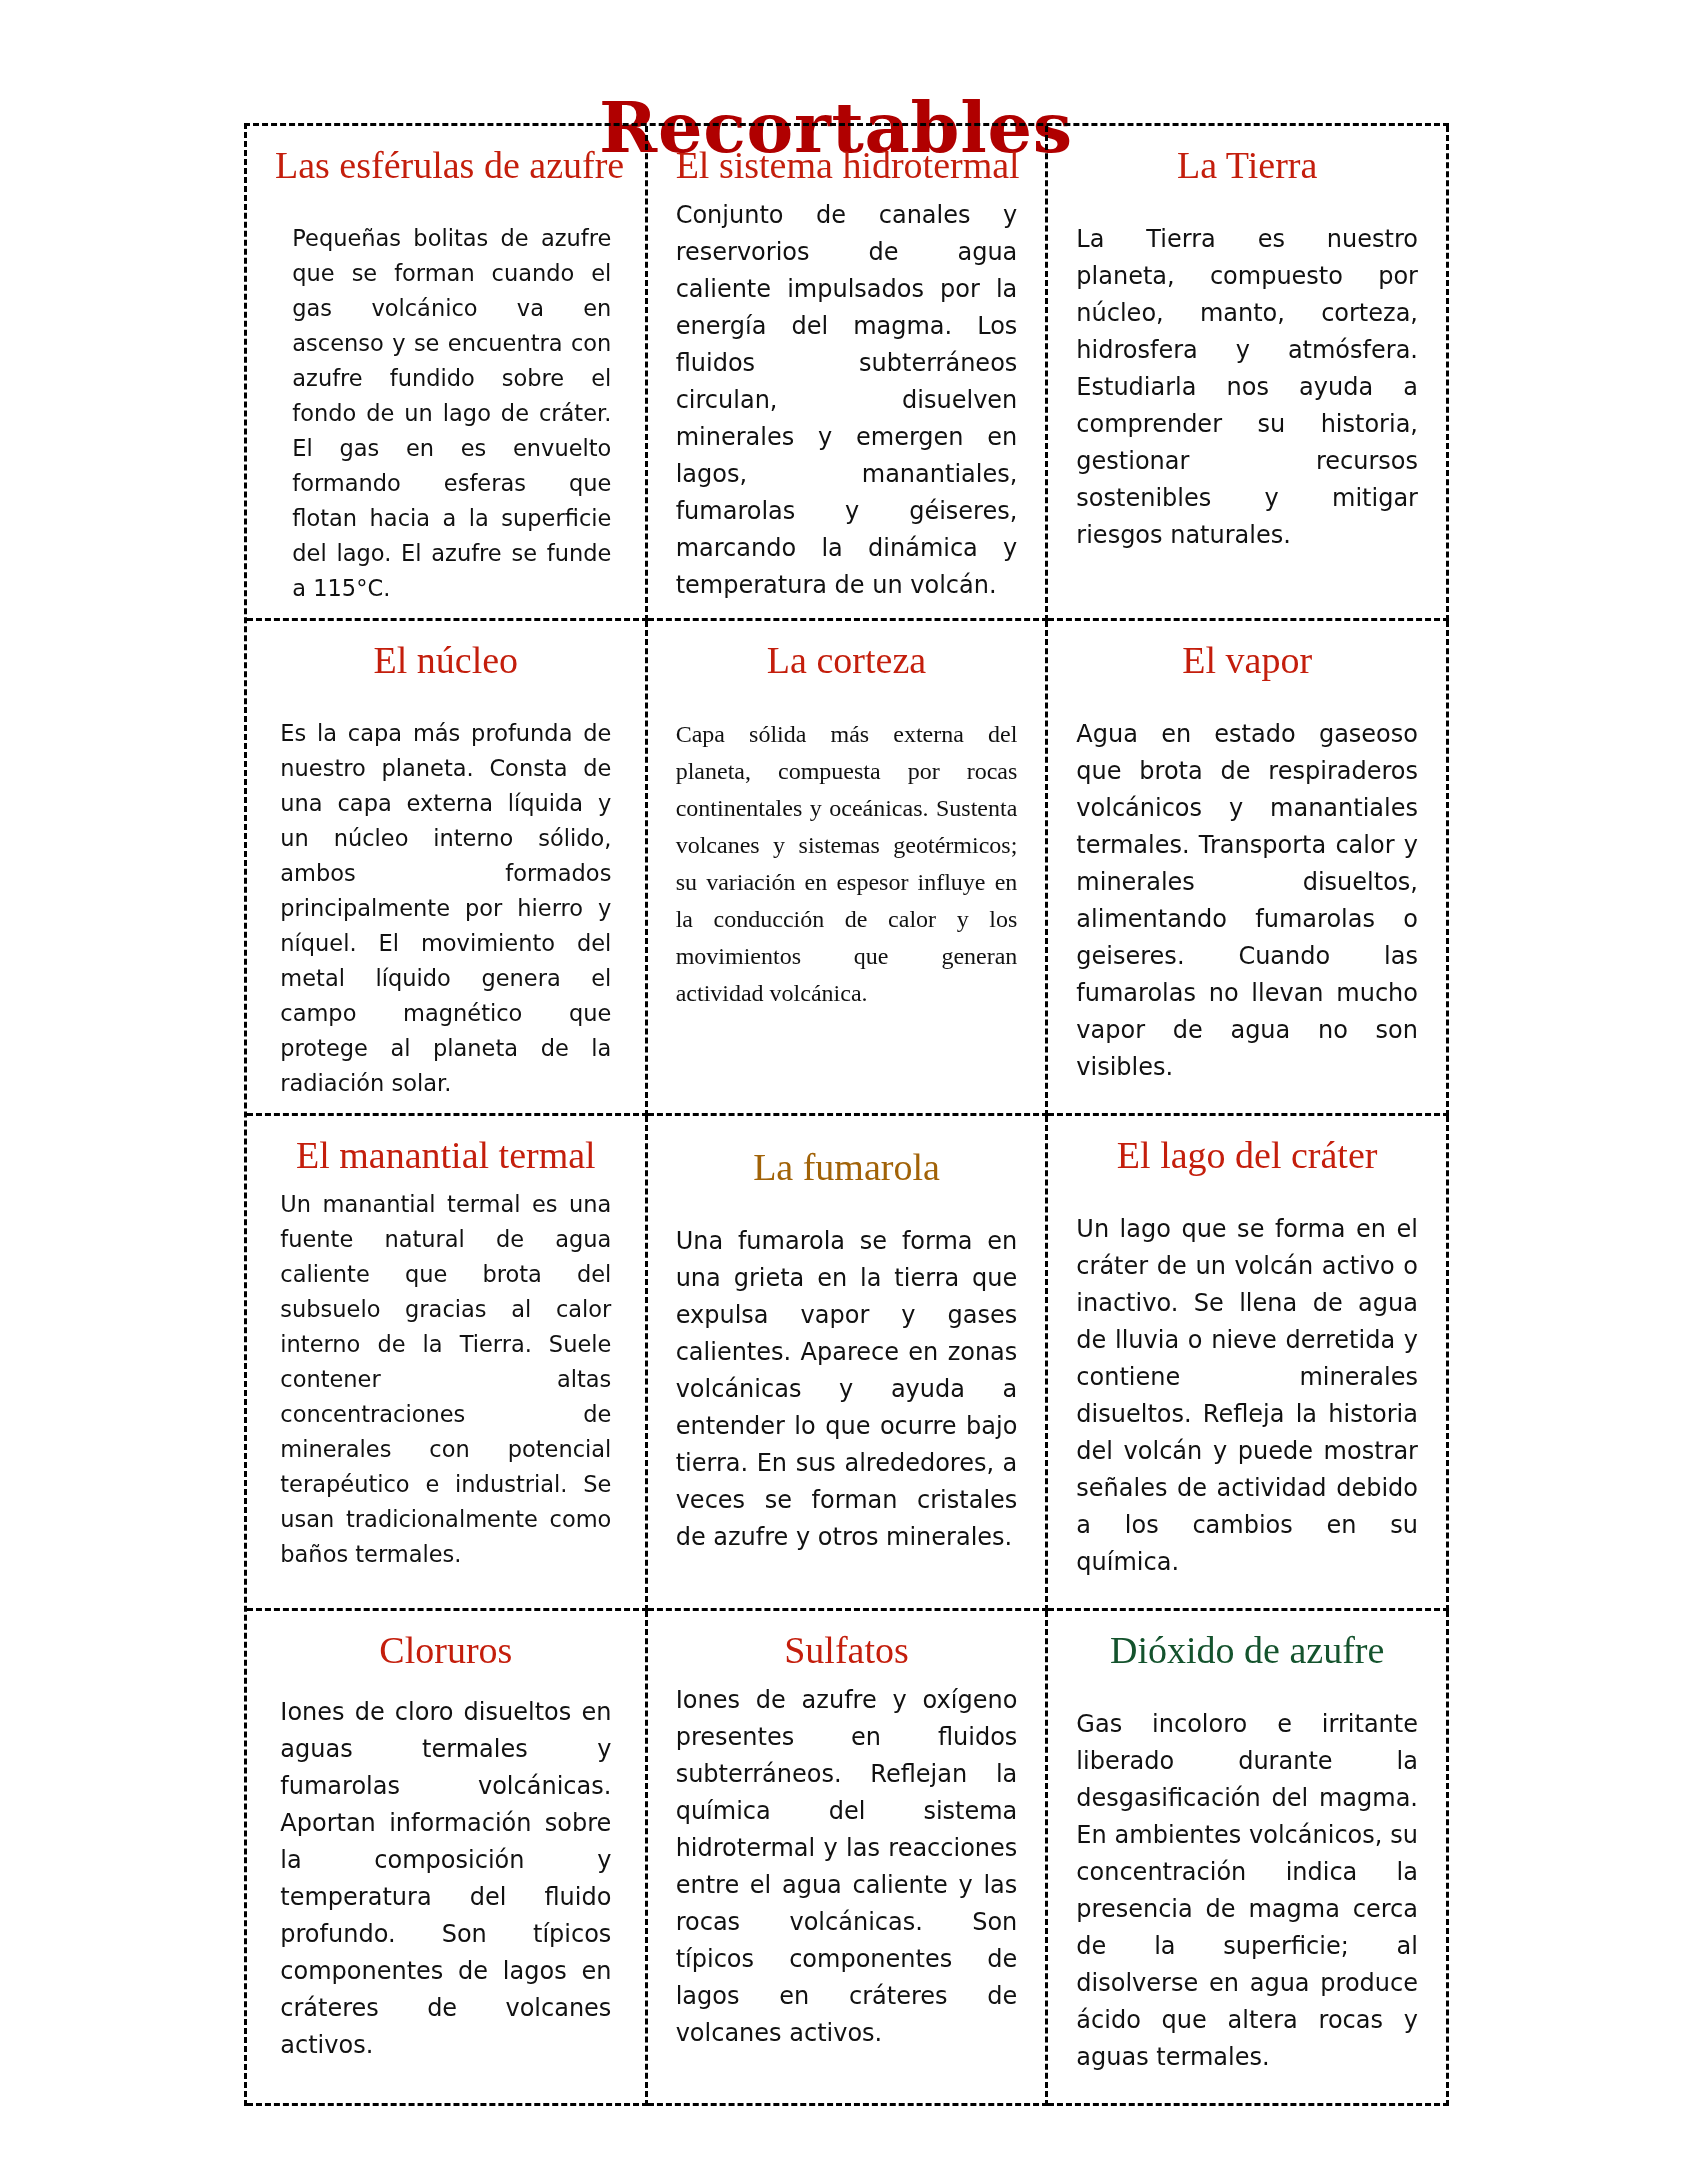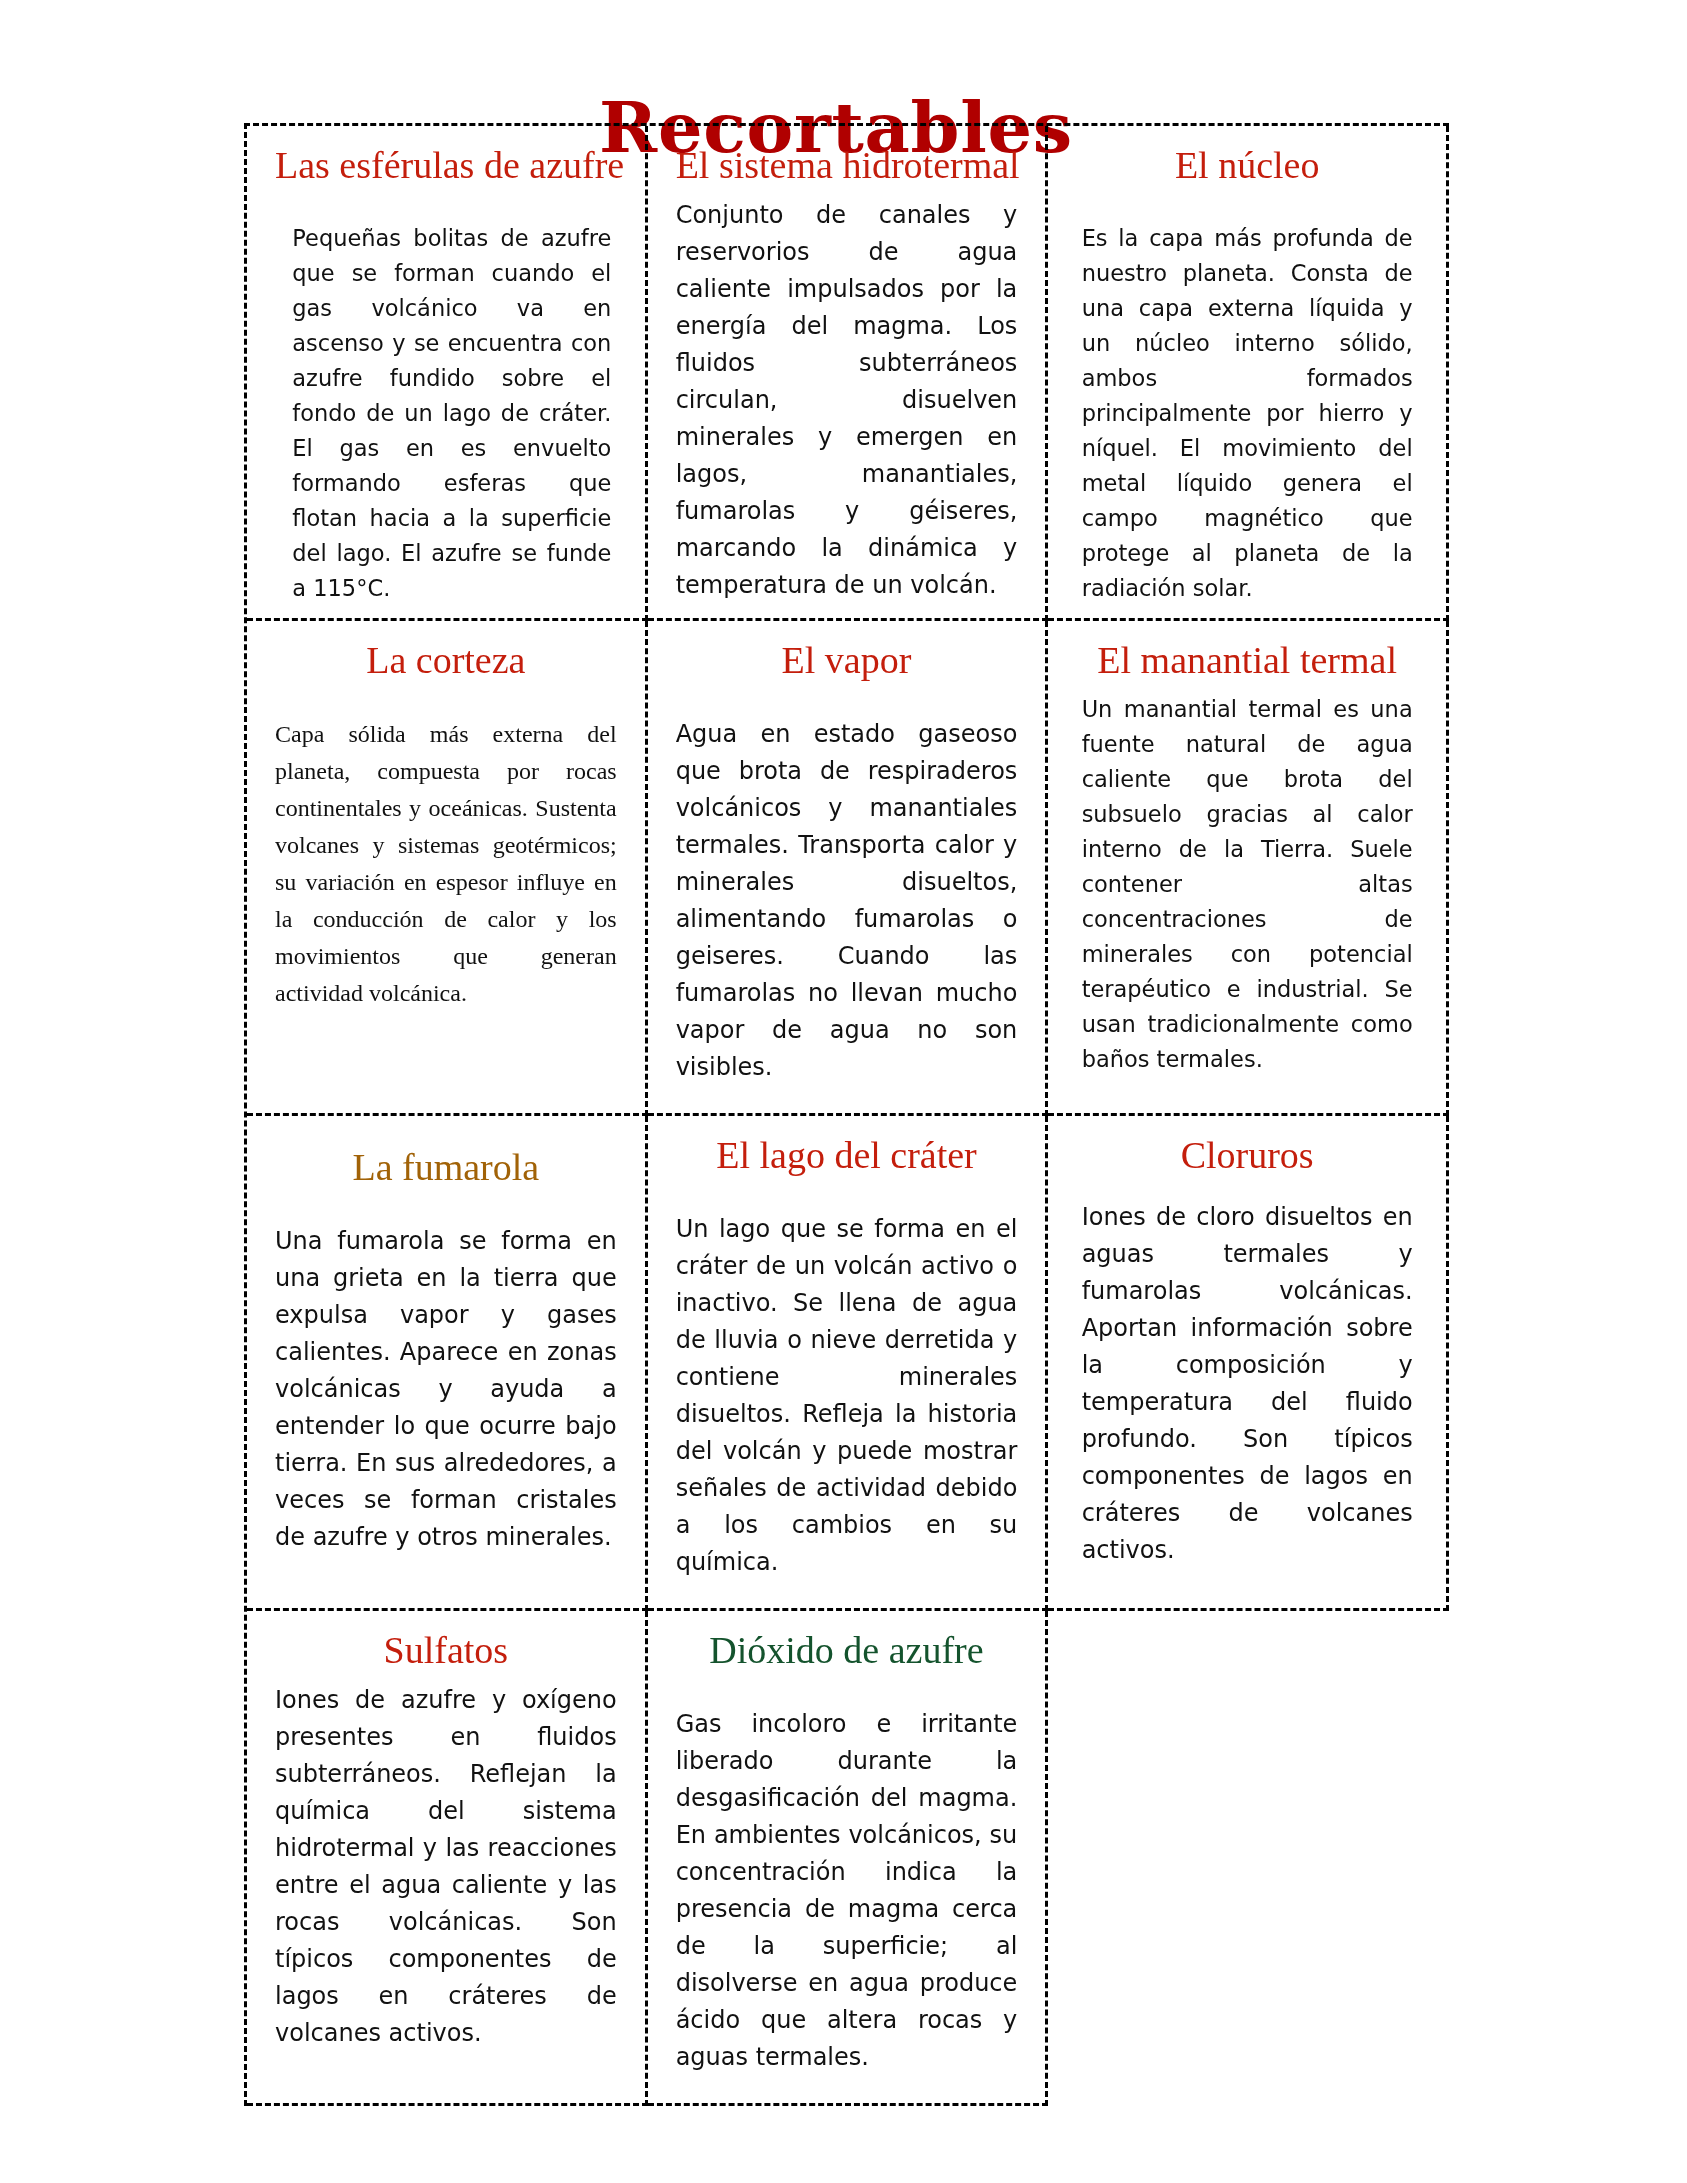--- a/index.html
+++ b/index.html
@@ -37,20 +37,24 @@
 
 <div class="grid">
   <div class="card first">
     <h2 class="card-title" style="color: rgb(196, 30, 12);">Las esférulas de azufre</h2>
     <p class="card-body gap-lg" style="color: rgb(17, 17, 17); margin-left: 12px;">Pequeñas bolitas de azufre que se forman cuando el gas volcánico va en ascenso y se encuentra con azufre fundido sobre el fondo de un lago de cráter. El gas en es envuelto formando esferas que flotan hacia a la superficie del lago. El azufre se funde a 115°C.</p>
   </div>
   <div class="card">
     <h2 class="card-title" style="color: rgb(196, 30, 12);">El sistema hidrotermal</h2>
     <p class="card-body gap-sm" style="color: rgb(17, 17, 17);">Conjunto de canales y reservorios de agua caliente impulsados por la energía del magma. Los fluidos subterráneos circulan, disuelven minerales y emergen en lagos, manantiales, fumarolas y géiseres, marcando la dinámica y temperatura de un volcán.</p>
   </div>
+  <div class="card">
+    <h2 class="card-title" style="color: rgb(196, 30, 12);">La Tierra</h2>
+    <p class="card-body gap-lg" style="color: rgb(17, 17, 17);">La Tierra es nuestro planeta, compuesto por núcleo, manto, corteza, hidrosfera y atmósfera. Estudiarla nos ayuda a comprender su historia, gestionar recursos sostenibles y mitigar riesgos naturales.</p>
+  </div>
 
   <div class="card">
     <h2 class="card-title" style="color: rgb(196, 30, 12);">El núcleo</h2>
     <p class="card-body gap-lg" style="font-size: 22.5px; line-height: 35px; padding: 0px 5.3px; color: rgb(17, 17, 17);">Es la capa más profunda de nuestro planeta. Consta de una capa externa líquida y un núcleo interno sólido, ambos formados principalmente por hierro y níquel. El movimiento del metal líquido genera el campo magnético que protege al planeta de la radiación solar.</p>
   </div>
   <div class="card">
     <h2 class="card-title" style="color: rgb(196, 30, 12);">La corteza</h2>
     <p class="card-body gap-lg" style="color: rgb(17, 17, 17); font-family: Liberation Serif, serif;">Capa sólida más externa del planeta, compuesta por rocas continentales y oceánicas. Sustenta volcanes y sistemas geotérmicos; su variación en espesor influye en la conducción de calor y los movimientos que generan actividad volcánica.</p>
   </div>
   <div class="card">

